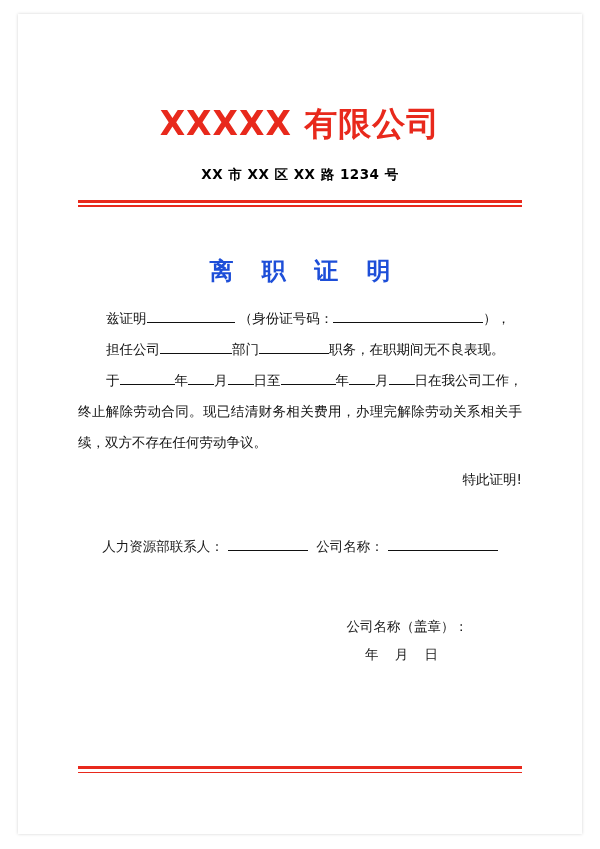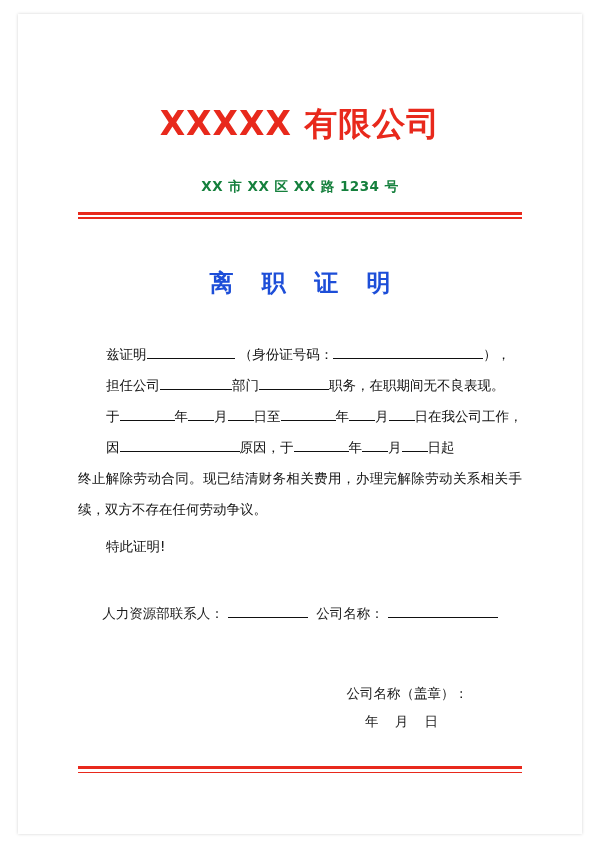--- a/index.html
+++ b/index.html
@@ -49,22 +49,22 @@
     font-weight: bold;
     letter-spacing: 1px;
     margin-top: 90px;
     line-height: 1.2;
     white-space: nowrap;
   }
   .company-addr {
     text-align: center;
     font-size: 13.5px;
     font-weight: bold;
-    color: #15803d;
-    margin-top: 34px;
+    color: #000000;
+    margin-top: 22px;
     letter-spacing: 0.5px;
   }
 
   .rule-top {
     margin-top: 16px;
   }
   .rule-thick {
     height: 3px;
     background: #e8291c;
     width: 100%;
@@ -80,21 +80,21 @@
     text-align: center;
     font-size: 24px;
     font-weight: bold;
     letter-spacing: 10px;
     margin-top: 48px;
     color: #1d4ed8;
     text-indent: 10px;
   }
 
   .body-text {
-    margin-top: 40px;
+    margin-top: 16px;
     font-size: 13.5px;
     line-height: 31px;
     color: #111;
   }
   .para {
     text-indent: 28px;
     white-space: nowrap;
   }
   .para.wrap {
     white-space: normal;
@@ -111,20 +111,21 @@
   .b-year { width: 55px; }
   .b-md { width: 26px; }
   .b-dept { width: 72px; }
   .b-post { width: 70px; }
   .b-reason { width: 120px; }
 
   .special {
     margin-top: 6px;
     text-indent: 28px;
     font-size: 13.5px;
+    text-align: right;
   }
 
   .contact-row {
     margin-top: 40px;
     font-size: 13.5px;
     text-align: center;
     white-space: nowrap;
   }
   .b-contact { width: 80px; margin: 0 4px; }
   .b-phone { width: 110px; margin-left: 4px; }
@@ -175,23 +176,20 @@
         </div>
 
         <div class="para">
           <span>担任公司</span><span class="blank b-dept"></span><span>部门</span><span class="blank b-post"></span><span>职务，在职期间无不良表现。</span>
         </div>
 
         <div class="para">
           <span>于</span><span class="blank b-year"></span><span>年</span><span class="blank b-md"></span><span>月</span><span class="blank b-md"></span><span>日至</span><span class="blank b-year"></span><span>年</span><span class="blank b-md"></span><span>月</span><span class="blank b-md"></span><span>日在我公司工作，</span>
         </div>
 
-        <div class="para">
-          <span>因</span><span class="blank b-reason"></span><span>原因，于</span><span class="blank b-year"></span><span>年</span><span class="blank b-md"></span><span>月</span><span class="blank b-md"></span><span>日起</span>
-        </div>
 
         <div class="para wrap" style="text-indent:0">终止解除劳动合同。现已结清财务相关费用，办理完解除劳动关系相关手续，双方不存在任何劳动争议。</div>
 
         <div class="special">特此证明!</div>
       </div>
 
       <div class="contact-row">
         <span>人力资源部联系人：</span><span class="blank b-contact"></span>
         <span>公司名称：</span><span class="blank b-phone"></span>
       </div>

